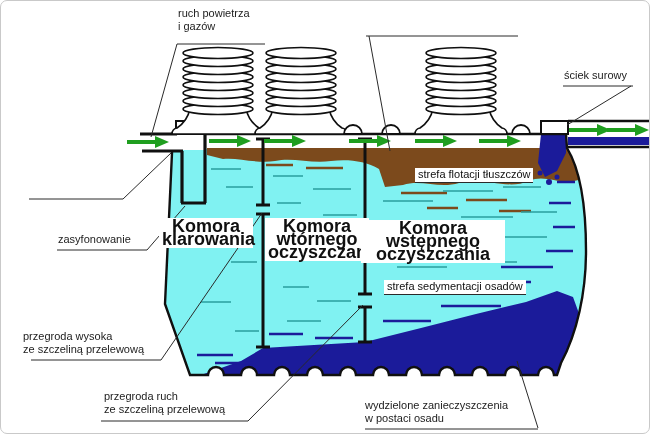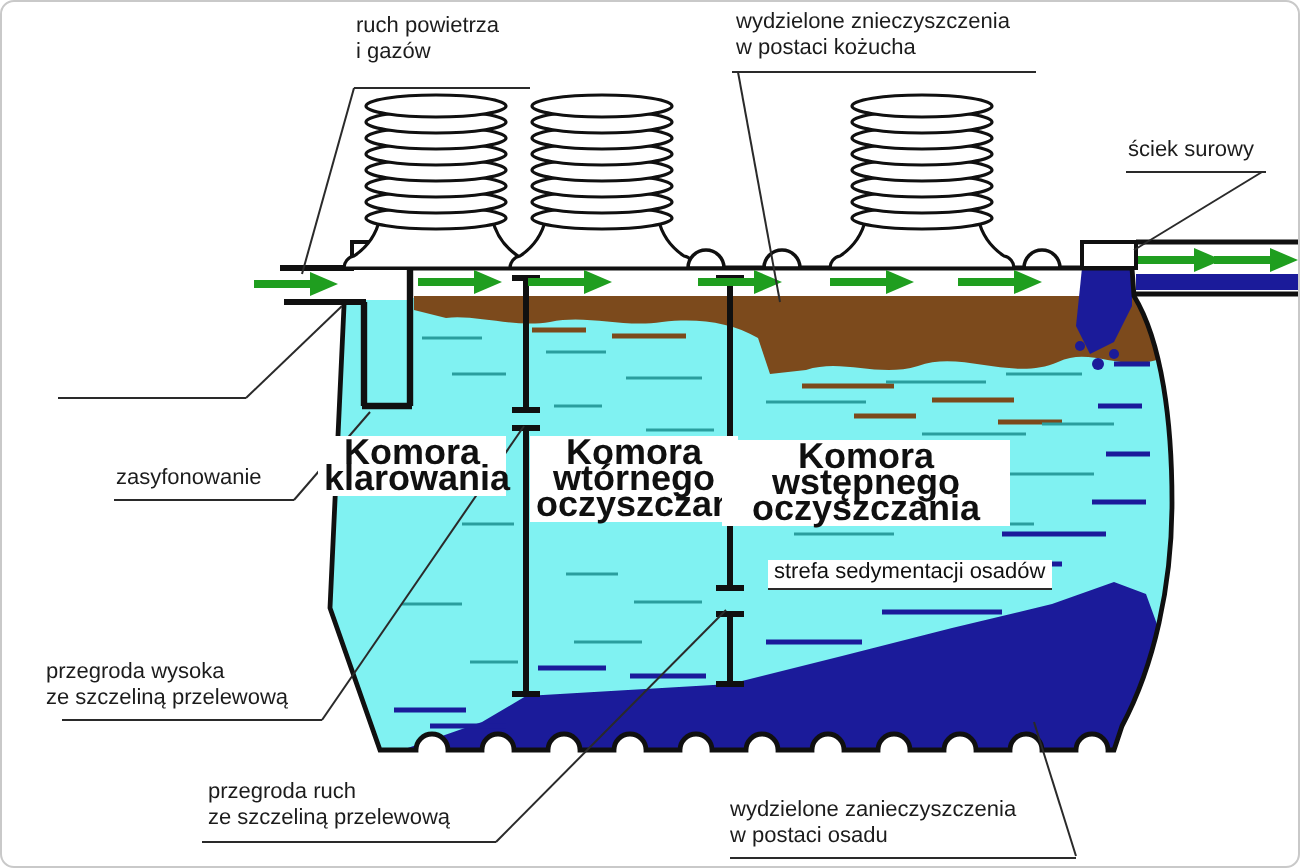--- a/index.html
+++ b/index.html
@@ -237,22 +237,20 @@
       <line x1="100" y1="420" x2="247" y2="420" class="leader"></line>
       <line x1="247" y1="420" x2="362" y2="304" class="leader"></line>
       <line x1="364" y1="428" x2="537" y2="428" class="leader"></line>
       <line x1="537" y1="427" x2="516" y2="360" class="leader"></line>
     </g>
   </svg>
 
   <div class="lbl" style="left:177px;top:6px;">ruch powietrza
 i gazów</div>
 
-  <div class="lbl" style="left:367px;top:4px;">wydzielone znieczyszczenia
-w postaci kożucha</div>
 
   <div class="lbl" style="left:563px;top:68px;">ściek surowy</div>
 
 
   <div class="lbl" style="left:57px;top:232px;">zasyfonowanie</div>
 
   <div class="lbl" style="left:22px;top:329px;">przegroda wysoka
 ze szczeliną przelewową</div>
 
   <div class="lbl" style="left:103px;top:389px;">przegroda ruch
@@ -264,16 +262,17 @@
   <div class="chamber" style="left:158px;top:217px;width:88px;">Komora
 klarowania</div>
 
   <div class="chamber" style="left:264px;top:217px;width:98px;">Komora
 wtórnego
 oczyszczania</div>
 
   <div class="chamber" style="left:360px;top:219px;width:138px;">Komora wstępnego
 oczyszczania</div>
 
+  <div class="zone" style="left:414px;top:167px;">strefa flotacji tłuszczów</div>
 
   <div class="zone" style="left:383px;top:279px;">strefa sedymentacji osadów</div>
 
 </div>
 
 </body></html>

